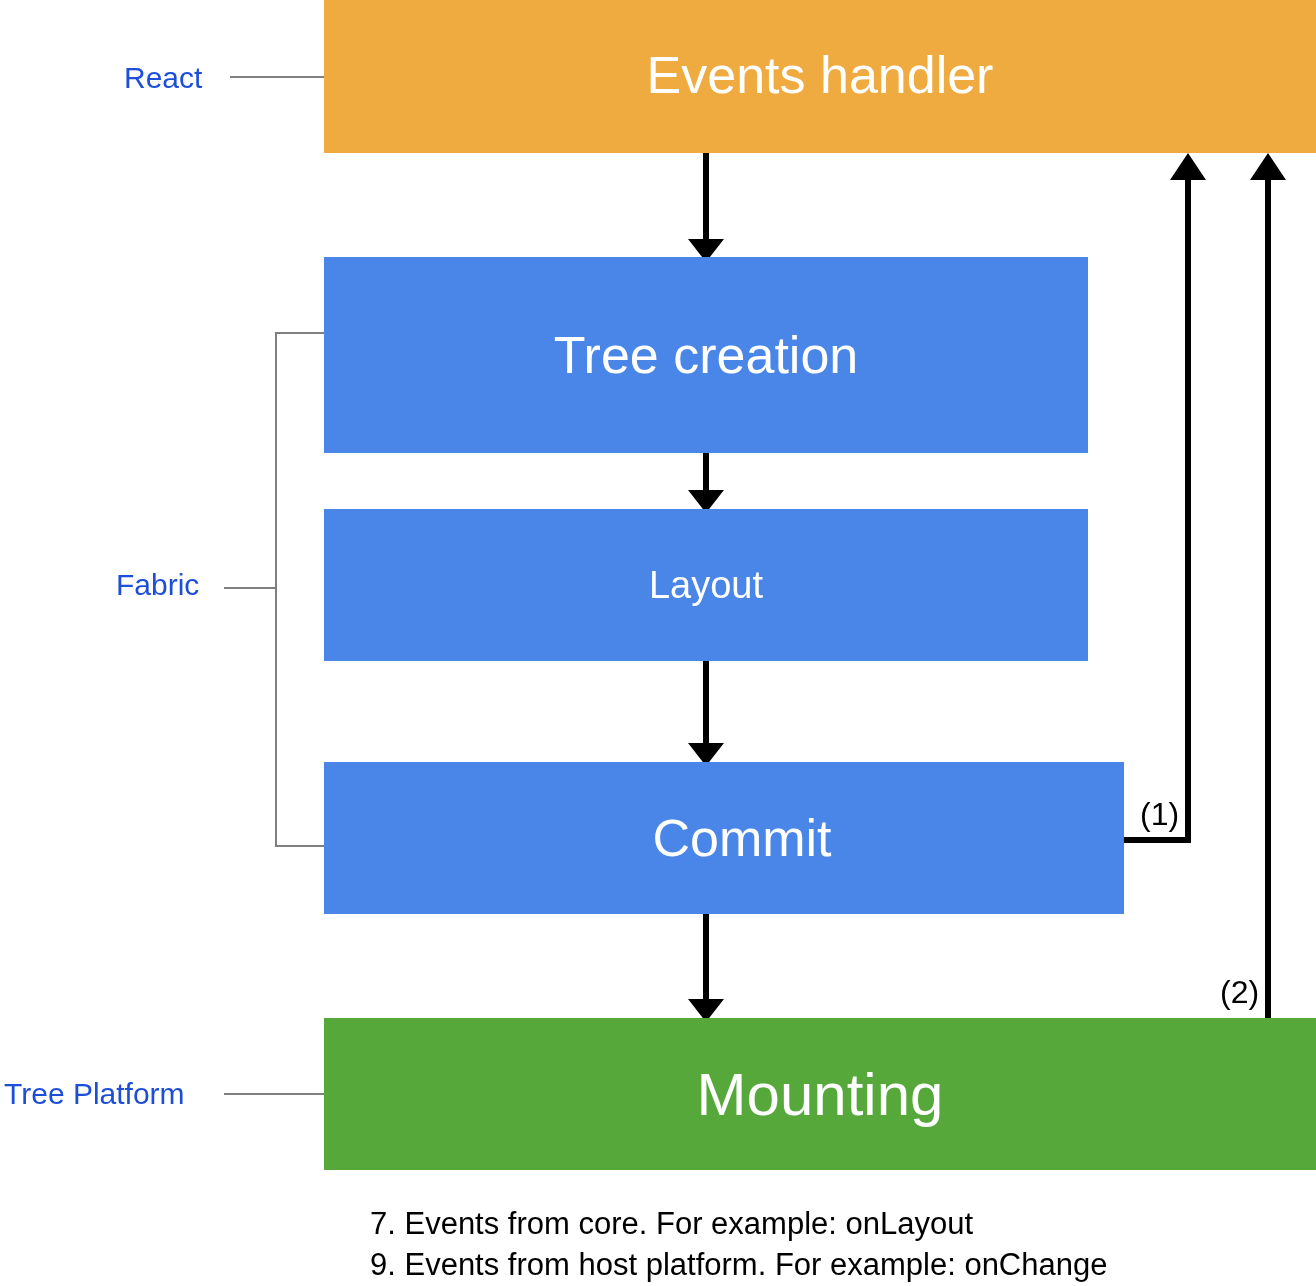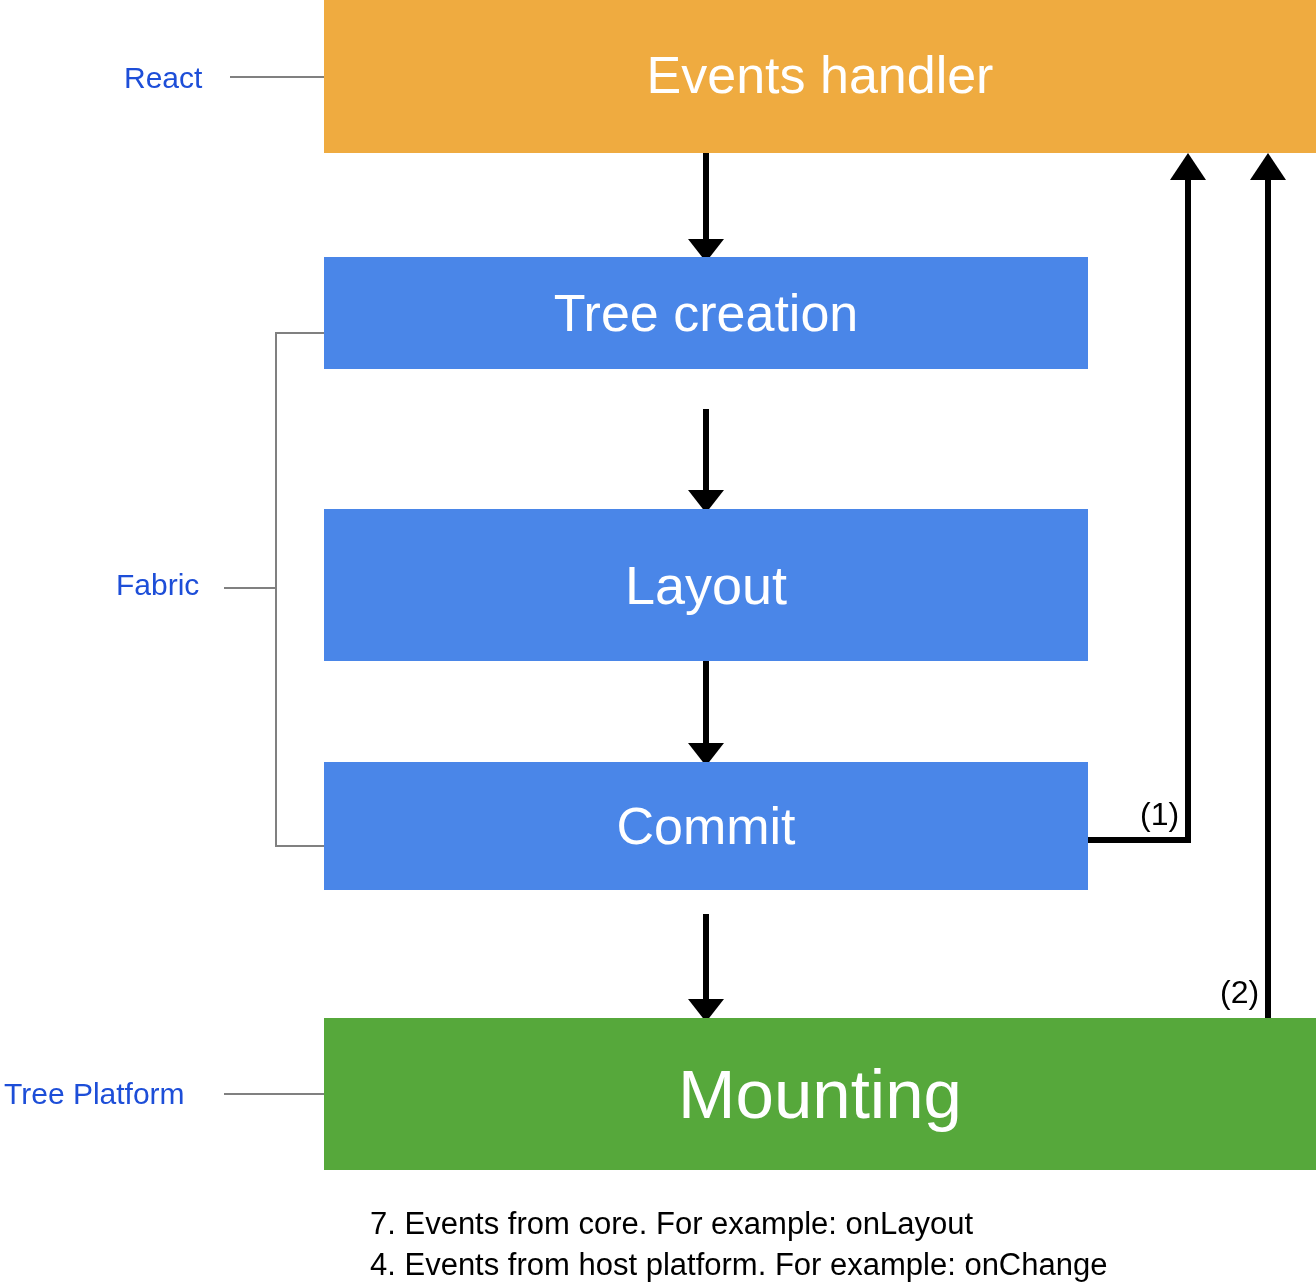--- a/index.html
+++ b/index.html
@@ -33,47 +33,48 @@
     top: -4px;
     width: 992px;
     height: 157px;
     background: #efab40;
     font-size: 52px;
   }
   #box-tree-creation {
     left: 324px;
     top: 257px;
     width: 764px;
-    height: 112px;
+    height: 196px;
     background: #4a86e8;
     font-size: 52px;
   }
   #box-layout {
     left: 324px;
     top: 509px;
     width: 764px;
     height: 152px;
     background: #4a86e8;
-    font-size: 54px;
+    font-size: 38px;
   }
   #box-commit {
     left: 324px;
     top: 762px;
     width: 764px;
-    height: 128px;
+    height: 152px;
     background: #4a86e8;
     font-size: 52px;
+    padding-left: 36px;
   }
   #box-mounting {
     left: 324px;
     top: 1018px;
     width: 992px;
     height: 152px;
     background: #56a83b;
-    font-size: 69px;
+    font-size: 60px;
   }
   .side-label {
     position: absolute;
     font-family: "Liberation Sans", sans-serif;
     font-size: 30px;
     color: #1d4ed8;
     white-space: nowrap;
   }
   #label-react {
     left: 124px;
@@ -203,16 +204,16 @@
   <div class="side-label" id="label-fabric">Fabric</div>
 
   <div class="side-label" id="label-host-platform">Tree Platform</div>
 
   <div class="callout-num" id="callout-1">(1)</div>
 
   <div class="callout-num" id="callout-2">(2)</div>
 
   <div id="legend">
     <div>7. Events from core. For example: onLayout</div>
-    <div>4. Events from host platform. For example: onChange</div>
+    <div>9. Events from host platform. For example: onChange</div>
   </div>
 
 </div>
 
 </body></html>

